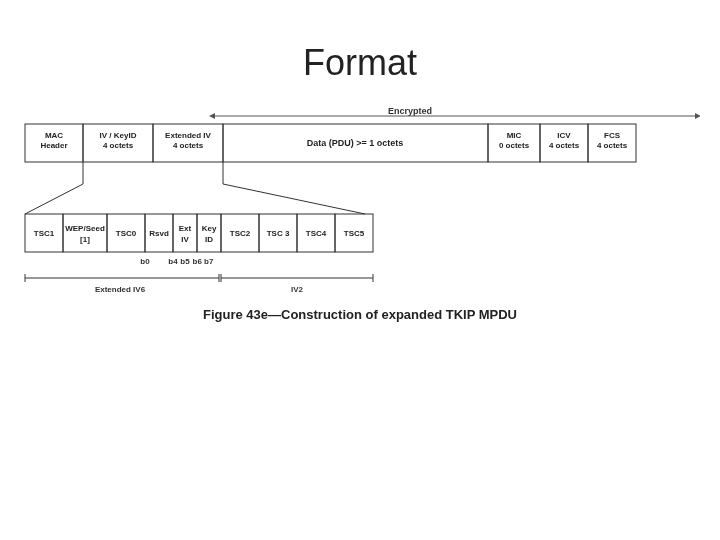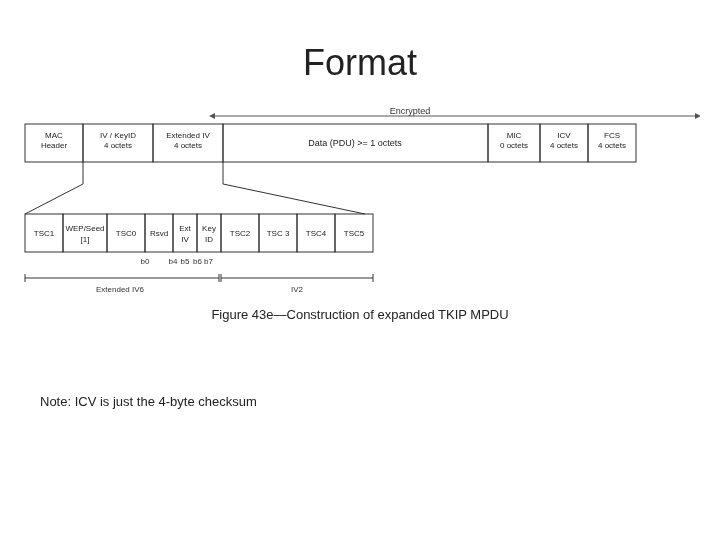--- a/index.html
+++ b/index.html
@@ -18,20 +18,21 @@
       font-weight: normal;
       color: #222;
       padding-top: 42px;
       padding-bottom: 20px;
     }
 
     .diagram-container {
       position: relative;
       width: 680px;
       margin: 0 auto;
+      font-weight: bold;
     }
 
     .note-text {
       font-size: 13px;
       color: #222;
       padding-left: 20px;
       margin-top: 10px;
     }
 
     
@@ -132,14 +133,13 @@
 
     <line x1="201" y1="170" x2="201" y2="178" stroke="#333" stroke-width="1"></line>
     <line x1="201" y1="174" x2="353" y2="174" stroke="#333" stroke-width="1"></line>
     <line x1="353" y1="170" x2="353" y2="178" stroke="#333" stroke-width="1"></line>
     <text x="277" y="188" text-anchor="middle" font-size="8" fill="#333">IV2</text>
 
     <text x="340" y="215" text-anchor="middle" font-size="13" fill="#222">Figure 43e—Construction of expanded TKIP MPDU</text>
 
   </svg>
 
-  <div class="note-text">Note: ICV is just the 4-byte checksum</div>
 </div>
 
 </body></html>

